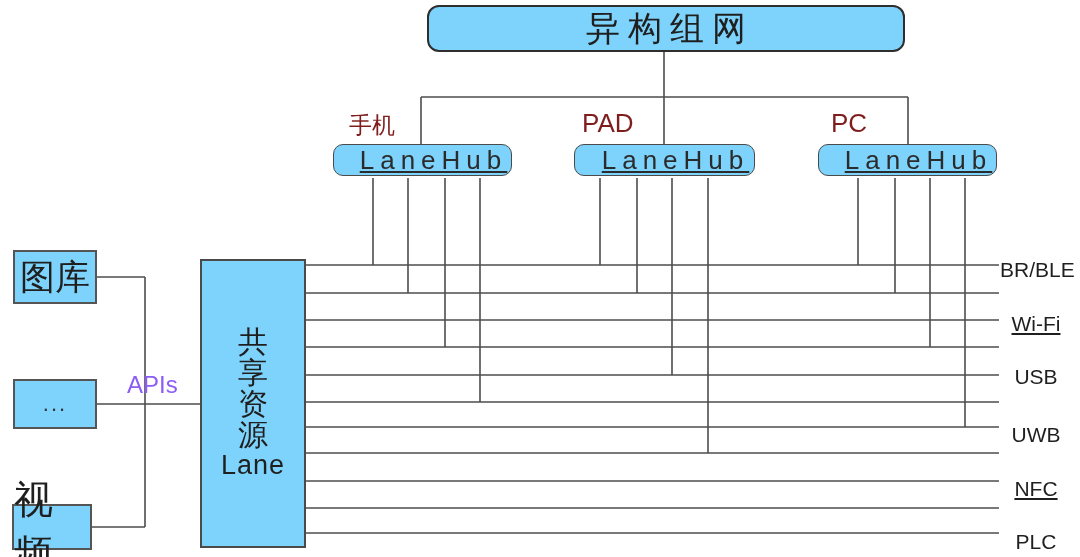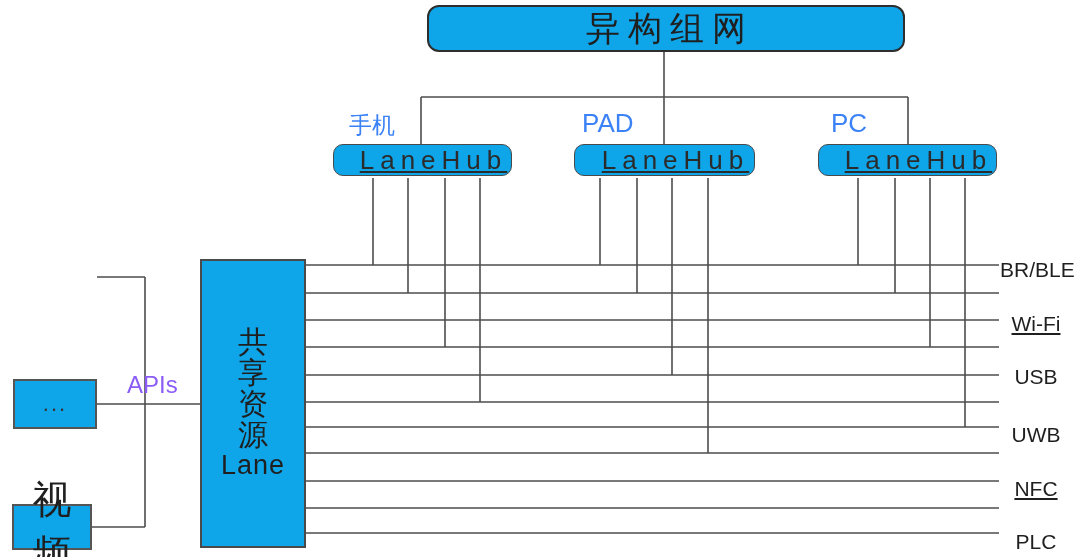--- a/index.html
+++ b/index.html
@@ -2,33 +2,33 @@
 <html><head>
 <meta charset="utf-8">
 <style>
   html,body{margin:0;padding:0;background:#ffffff;}
   .canvas{
     position:relative;width:1080px;height:557px;background:#ffffff;overflow:hidden;
     font-family:"Liberation Sans","DejaVu Sans",sans-serif;color:#1f1f1f;
   }
   .wires{position:absolute;left:0;top:0;}
   .wires line{stroke:#4d4d4d;stroke-width:1.6;}
-  .box{position:absolute;box-sizing:border-box;display:flex;align-items:center;justify-content:center;background:#0ea5e9;text-align:center;}
+  .box{position:absolute;box-sizing:border-box;display:flex;align-items:center;justify-content:center;background:#7dd3fc;}
   .title-box{
     left:427px;top:5px;width:478px;height:47px;border:2.5px solid #2e2e2e;border-radius:12px;
     font-size:34px;letter-spacing:8px;font-weight:500;padding-left:8px;
   }
   .hub-box{
     top:144px;height:32px;border:1.8px solid #4a4a4a;border-radius:10px;
     font-size:26px;letter-spacing:6px;color:#2b2b2b;padding-left:22px;text-decoration:underline;
   }
   .hub-phone{left:333px;width:179px;}
   .hub-pad{left:574px;width:181px;}
   .hub-pc{left:818px;width:179px;}
-  .device-label{position:absolute;font-size:26px;color:#3b82f6;white-space:nowrap;}
+  .device-label{position:absolute;font-size:26px;color:#7f1d1d;white-space:nowrap;}
   .device-phone{left:349px;top:110px;font-size:23px;}
   .device-pad{left:582px;top:108px;}
   .device-pc{left:831px;top:108px;}
   .apps-heading{position:absolute;left:5px;top:163px;font-size:41px;letter-spacing:7px;color:#222;}
   .app-box{border:2px solid #555;font-size:35px;color:#1f1f1f;}
   .app-gallery{left:13px;top:250px;width:84px;height:54px;}
   .app-more{left:13px;top:379px;width:84px;height:50px;font-size:22px;letter-spacing:2px;color:#333;}
   .app-video{left:12px;top:504px;width:80px;height:46px;font-size:39px;}
   .apis-label{position:absolute;left:127px;top:371px;font-size:24px;color:#8b5cf6;}
   .lane-box{
@@ -99,20 +99,23 @@
     <span>LaneHub</span>
   </div>
   <div class="box hub-box hub-pad">
     <span>LaneHub</span>
   </div>
   <div class="box hub-box hub-pc">
     <span>LaneHub</span>
   </div>
 
 
+  <div class="box app-box app-gallery">
+    <span>图库</span>
+  </div>
   <div class="box app-box app-more">
     <span>...</span>
   </div>
   <div class="box app-box app-video">
     <span>视频</span>
   </div>
 
   <div class="apis-label">APIs</div>
 
   <div class="box lane-box">

